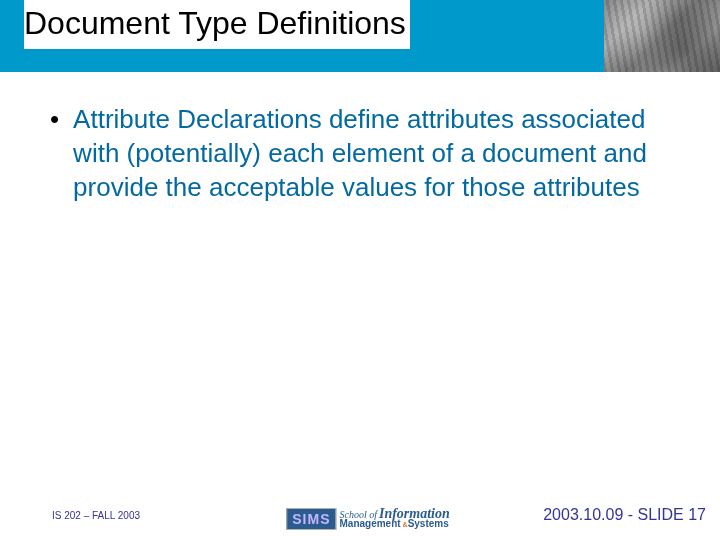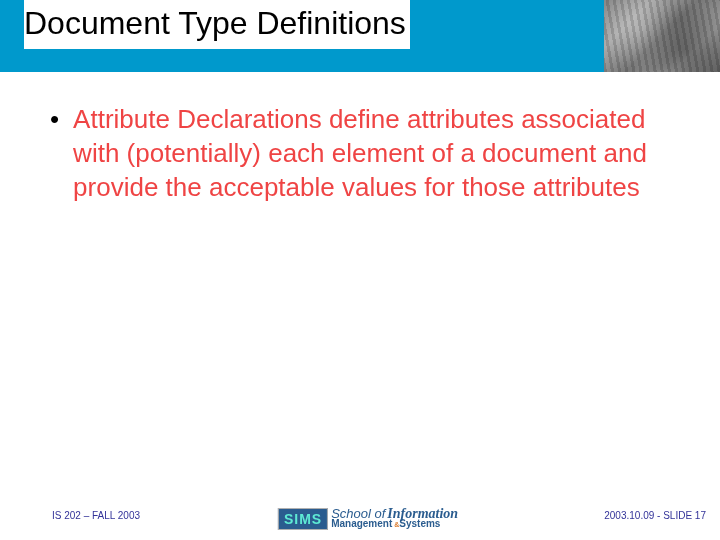--- a/index.html
+++ b/index.html
@@ -66,21 +66,21 @@
     .bullet-dot {
       font-size: 26px;
       line-height: 34px;
       margin-right: 14px;
       margin-left: 4px;
       color: #000;
     }
     .bullet-text {
       font-size: 26px;
       line-height: 34px;
-      color: #ef4444;
+      color: #0369a1;
     }
     .footer {
       position: absolute;
       bottom: 0;
       left: 8px;
       width: 100%;
       height: 40px;
       display: flex;
       align-items: center;
       justify-content: space-between;
@@ -94,37 +94,37 @@
       position: absolute;
       left: 50%;
       transform: translateX(-50%);
       bottom: 10px;
       display: flex;
       align-items: center;
       gap: 3px;
     }
     .sims-box {
       background: #2a5c8f;
-      color: #5eead4;
+      color: #c4b5fd;
       font-weight: bold;
       font-size: 14px;
       letter-spacing: 1px;
       padding: 2px 5px;
       border: 1px solid #b0b0b0;
       font-family: Arial, sans-serif;
     }
     .sims-text {
       font-size: 7px;
       line-height: 8px;
       color: #2a5c8f;
     }
     .sims-school {
-      font-family: Liberation Sans, sans-serif;
+      font-family: Liberation Serif, serif;
       font-style: italic;
-      font-size: 13px;
+      font-size: 10px;
       color: #2a5c8f;
     }
     .sims-info {
       font-family: Georgia, serif;
       font-style: italic;
       font-weight: bold;
       font-size: 14px;
       color: #2a5c8f;
       line-height: 9px;
     }
@@ -135,21 +135,21 @@
       color: #2a5c8f;
       line-height: 8px;
     }
     .sims-amp {
       font-family: Arial, sans-serif;
       font-size: 7px;
       color: #d97b2f;
       font-weight: bold;
     }
     .footer-right {
-      font-size: 10px;
+      font-size: 16px;
       color: #333399;
     }
   </style>
 </head>
 <body>
 
 <div class="header-bar">
   <div class="header-blue">
     <div class="header-title">Document Type Definitions</div>
   </div>

